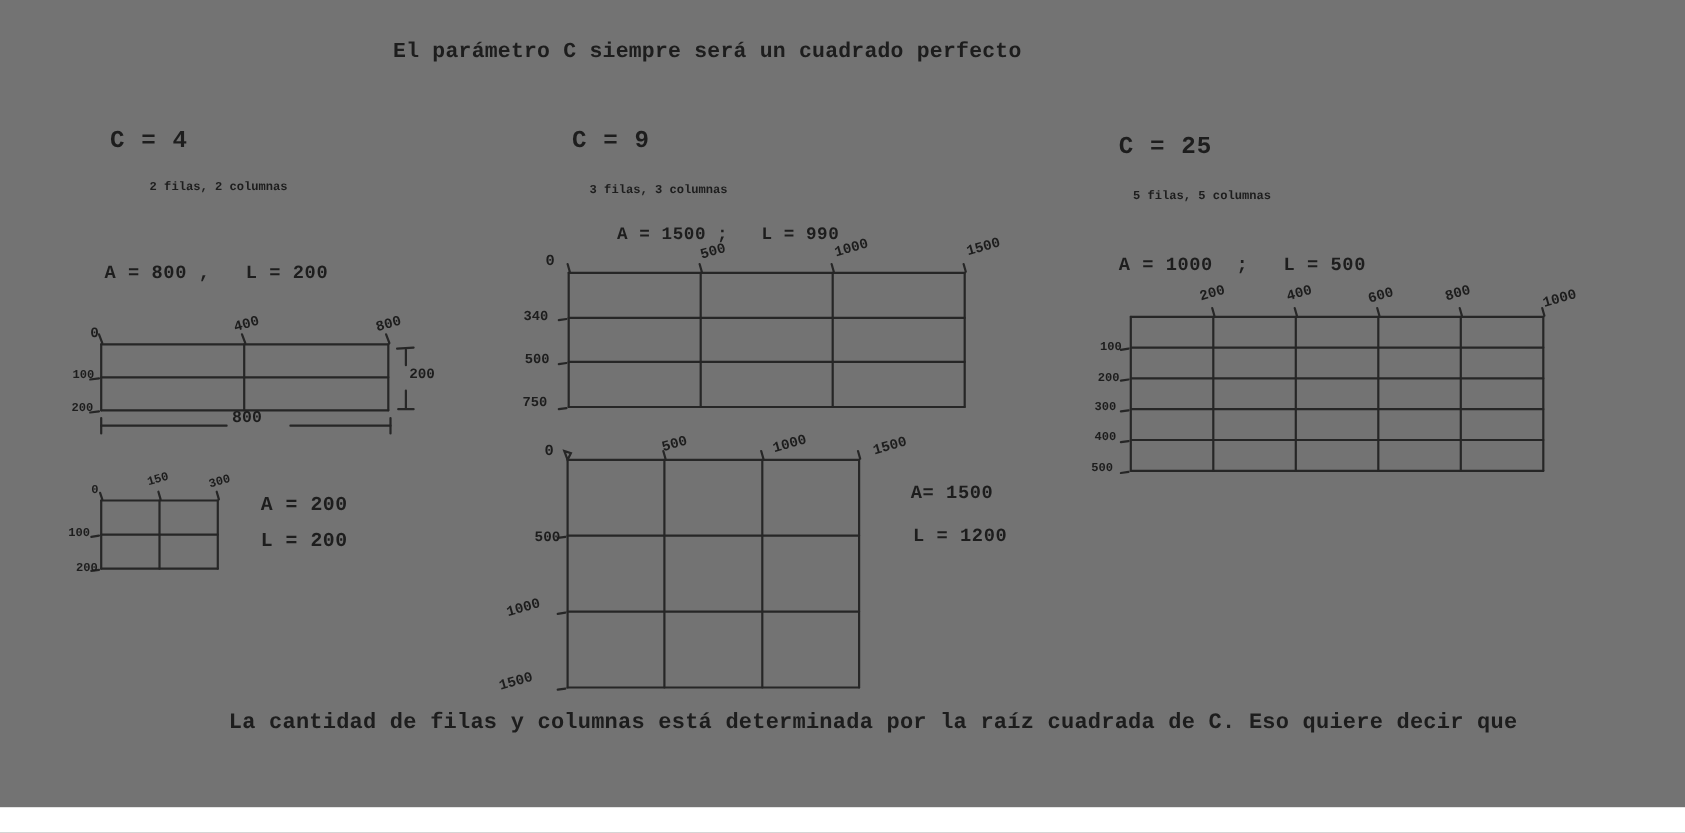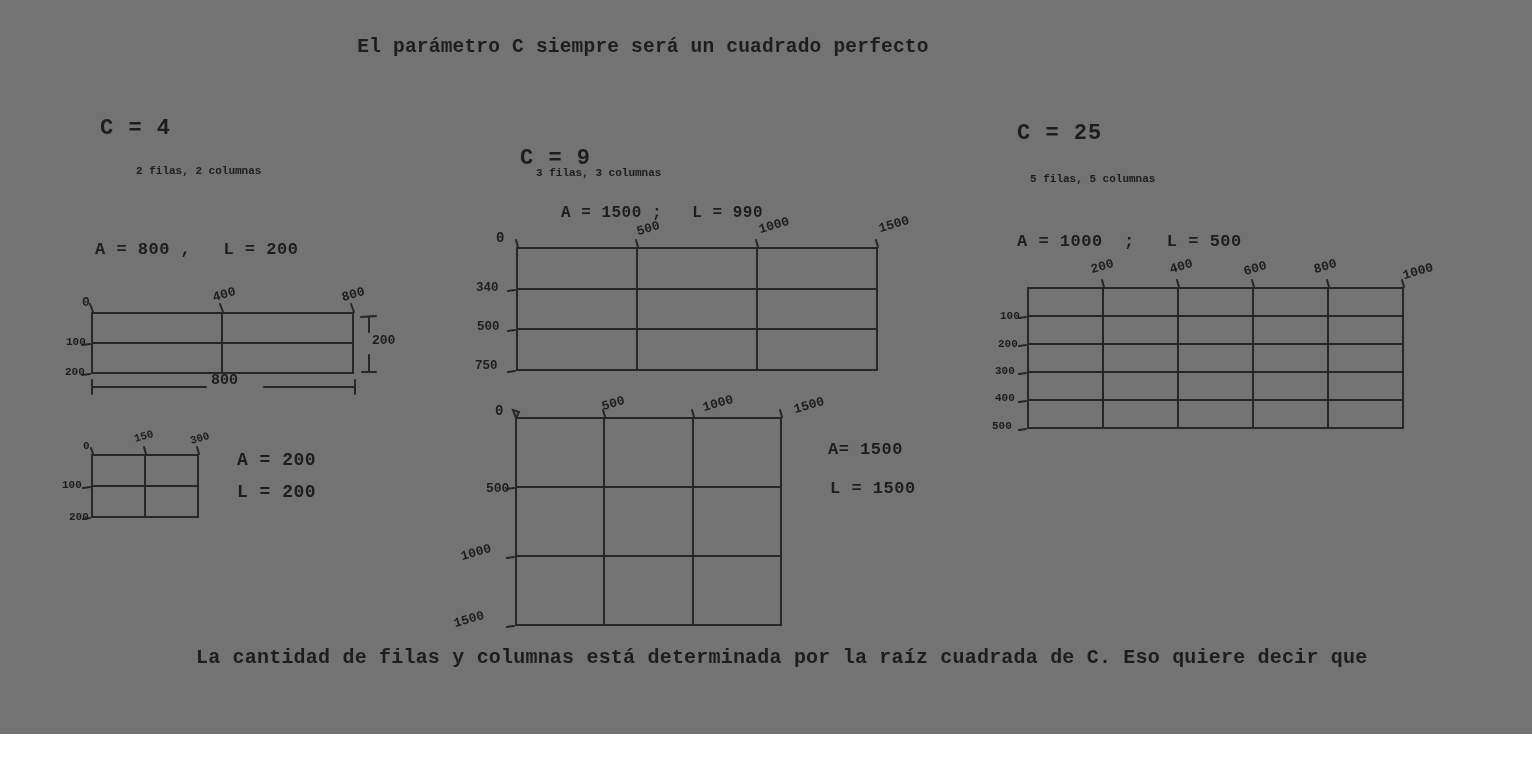--- a/index.html
+++ b/index.html
@@ -93,21 +93,21 @@
     </g>
   </svg>
   <span class="lbl tick-sm" style="left:83px; top:440px;">0</span>
   <span class="lbl tick-sm slant" style="left:136px; top:433px;">150</span>
   <span class="lbl tick-sm slant" style="left:192px; top:435px;">300</span>
   <span class="lbl tick-sm" style="left:62px; top:479px;">100</span>
   <span class="lbl tick-sm" style="left:69px; top:511px;">200</span>
   <span class="lbl params" style="left:237px; top:450px; font-size:18px;">A = 200</span>
   <span class="lbl params" style="left:237px; top:482px; font-size:18px;">L = 200</span>
 
-  <span class="lbl clabel" style="left:520px; top:116px;margin-top:30px;">C = 9</span>
+  <span class="lbl clabel" style="left:520px; top:116px;">C = 9</span>
   <span class="lbl note" style="left:536px; top:167px;">3 filas, 3 columnas</span>
   <span class="lbl params-sm" style="left:561px; top:204px;">A = 1500 ;   L = 990</span>
 
   <svg class="sketch" style="left:505px; top:238px;" width="385" height="140" viewBox="0 0 385 140">
     <g>
       <line x1="12" y1="10" x2="372" y2="10"></line>
       <line x1="12" y1="51" x2="372" y2="51"></line>
       <line x1="12" y1="91" x2="372" y2="91"></line>
       <line x1="12" y1="132" x2="372" y2="132"></line>
       <line x1="12" y1="10" x2="12" y2="132"></line>
@@ -155,21 +155,21 @@
     </g>
   </svg>
   <span class="lbl tick" style="left:495px; top:403px; font-size:14px;">0</span>
   <span class="lbl tick slant" style="left:604px; top:399px;">500</span>
   <span class="lbl tick slant" style="left:705px; top:400px;">1000</span>
   <span class="lbl tick slant" style="left:796px; top:402px;">1500</span>
   <span class="lbl tick" style="left:486px; top:481px;">500</span>
   <span class="lbl tick slant" style="left:463px; top:549px;">1000</span>
   <span class="lbl tick slant" style="left:456px; top:616px;">1500</span>
   <span class="lbl params" style="left:828px; top:440px;">A= 1500</span>
-  <span class="lbl params" style="left:830px; top:479px;">L = 1500</span>
+  <span class="lbl params" style="left:830px; top:479px;">L = 1200</span>
 
   <span class="lbl clabel" style="left:1017px; top:121px;">C = 25</span>
   <span class="lbl note" style="left:1030px; top:173px;">5 filas, 5 columnas</span>
   <span class="lbl params" style="left:1017px; top:232px;">A = 1000  ;   L = 500</span>
 
   <svg class="sketch" style="left:1016px; top:278px;" width="400" height="160" viewBox="0 0 400 160">
     <g>
       <line x1="12" y1="10" x2="387" y2="10"></line>
       <line x1="12" y1="38" x2="387" y2="38"></line>
       <line x1="12" y1="66" x2="387" y2="66"></line>
@@ -200,15 +200,15 @@
   <span class="lbl tick slant" style="left:1172px; top:262px;">400</span>
   <span class="lbl tick slant" style="left:1246px; top:264px;">600</span>
   <span class="lbl tick slant" style="left:1316px; top:262px;">800</span>
   <span class="lbl tick slant" style="left:1405px; top:268px;">1000</span>
   <span class="lbl tick-sm" style="left:1000px; top:310px;">100</span>
   <span class="lbl tick-sm" style="left:998px; top:338px;">200</span>
   <span class="lbl tick-sm" style="left:995px; top:365px;">300</span>
   <span class="lbl tick-sm" style="left:995px; top:392px;">400</span>
   <span class="lbl tick-sm" style="left:992px; top:420px;">500</span>
 
-  <span class="lbl footer" style="left:196px; top:646px;">La cantidad de filas y columnas está determinada por la raíz cuadrada de C. Eso quiere decir que</span>
+  <span class="lbl footer" style="left:208px; top:646px;">La cantidad de filas y columnas está determinada por la raíz cuadrada de C. Eso quiere decir que</span>
 
 </div>
 
 </body></html>

